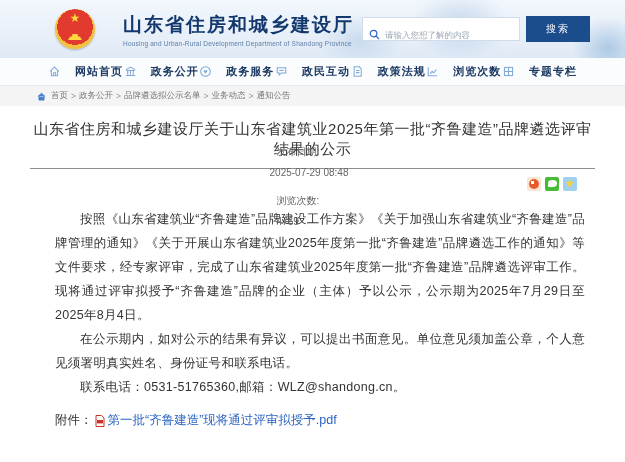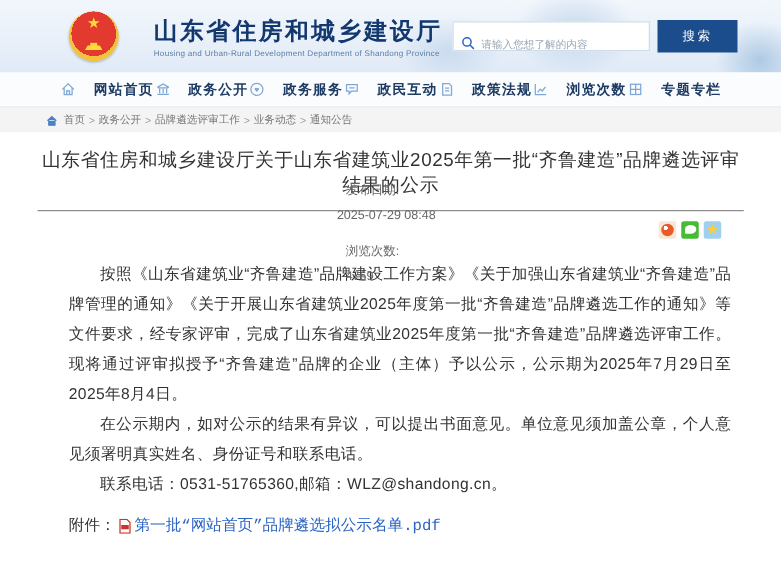--- a/index.html
+++ b/index.html
@@ -76,21 +76,21 @@
   .share-wechat::after { content:""; position:absolute; left:2.5px; top:3px; width:9px; height:6.5px;
     background:#fff; border-radius:50% 50% 50% 10%; }
   .share-qzone { background:#9fd0ee; }
   .share-qzone::after { content:"★"; position:absolute; left:50%; top:50%; transform:translate(-50%,-52%);
     color:#ffd02e; font-size:11px; }
 
   .body-text { padding:4px 10px 0 25px; }
   .body-text p { font-size:12.5px; color:#333; line-height:24px; text-align:justify;
     text-indent:2em; letter-spacing:.3px; }
   .attachment { margin-top:13px; padding:0 10px 0 25px; font-size:12.5px; color:#333;
-    display:flex; align-items:center;font-family:Liberation Mono, monospace; }
+    display:flex; align-items:center; }
   .attachment svg { margin:0 3px 0 2px; }
   .attachment a { color:#2b64c4; text-decoration:none; cursor:pointer; }
 
   .signature { margin-top:27px; text-align:right; padding-right:42px; }
   .signature div { font-size:12.5px; color:#333; line-height:26px; }
 </style>
 </head>
 <body>
 
 <div class="page">
@@ -165,21 +165,21 @@
   </div>
 
   <div class="breadcrumb">
     <svg width="9" height="9" viewBox="0 0 10 10">
         <path d="M1 5 L5 1.4 L9 5 M2.2 4.4 V9 H7.8 V4.4" fill="#4a80c8" stroke="#4a80c8" stroke-width="1"></path>
       </svg>
     <span class="crumb">首页</span>
     <span class="crumb-sep">&gt;</span>
     <span class="crumb">政务公开</span>
     <span class="crumb-sep">&gt;</span>
-    <span class="crumb">品牌遴选评审工作</span>
+    <span class="crumb">品牌遴选拟公示名单</span>
     <span class="crumb-sep">&gt;</span>
     <span class="crumb">业务动态</span>
     <span class="crumb-sep">&gt;</span>
     <span class="crumb">通知公告</span>
   </div>
 
   <div class="content">
     <h1 class="article-title">山东省住房和城乡建设厅关于山东省建筑业2025年第一批“齐鲁建造”品牌遴选评审结果的公示</h1>
     <div class="divider"></div>
 
@@ -203,21 +203,21 @@
       <p>在公示期内，如对公示的结果有异议，可以提出书面意见。单位意见须加盖公章，个人意见须署明真实姓名、身份证号和联系电话。</p>
       <p>联系电话：0531-51765360,邮箱：WLZ@shandong.cn。</p>
     </div>
 
     <div class="attachment">
       <span>附件：</span>
       <svg width="10" height="12" viewBox="0 0 10 12">
           <path d="M1 0.5 H6.5 L9 3 V11.5 H1 Z" fill="#fff" stroke="#c9332b" stroke-width="1"></path>
           <rect x="2" y="5" width="6" height="3.4" fill="#c9332b"></rect>
         </svg>
-      <a>第一批“网站首页”品牌遴选拟公示名单.pdf</a>
+      <a>第一批“齐鲁建造”现将通过评审拟授予.pdf</a>
     </div>
 
     <div class="signature">
       <div>山东省住房和城乡建设厅</div>
 
     </div>
   </div>
 
 </div>
 

